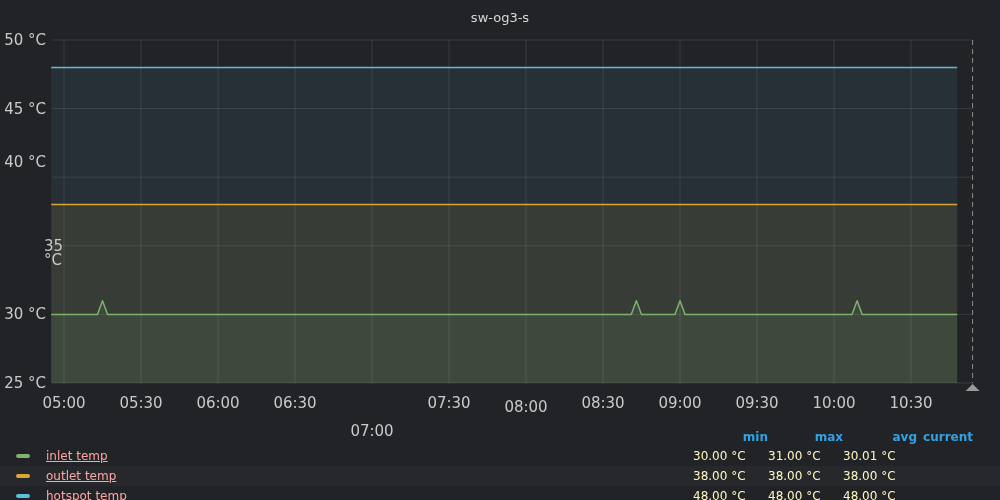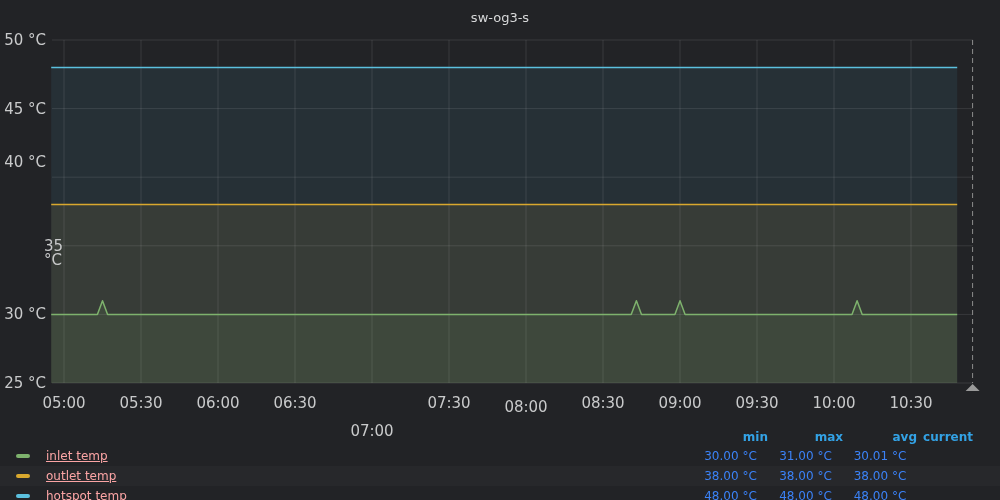--- a/index.html
+++ b/index.html
@@ -36,21 +36,21 @@
     align-items:center;
   }
   .legend-header { height:18px; margin-top:8px; }
   .legend-header span {
     text-align:right; font-weight:bold; color:#33a2e5;
   }
   .legend-row { height:20px; }
   .legend-row:nth-of-type(odd) { background:#27282b; }
   .series-label { display:flex; align-items:center; gap:16px; color:#fca5a5; cursor:pointer;text-decoration:underline; }
   .swatch { width:14px; height:4px; border-radius:2px; display:inline-block; }
-  .cell { text-align:center; color:#3b82f6; }
+  .cell { text-align:left; color:#fef9c3; }
 </style>
 </head>
 <body>
 
 <div class="panel">
   <div class="chart-area">
     <svg id="chart-svg" width="1000" height="420">
         <polygon points="51.2,383 51.2,314.4 97.4,314.4 102.5,300.7 107.6,314.4 631.2,314.4 636.4,300.7 641.5,314.4 674.9,314.4 680.0,300.7 685.1,314.4 852.0,314.4 857.1,300.7 862.2,314.4 957.2,314.4 957.2,383" fill="#7eb26d" fill-opacity="0.1"></polygon>
         <polygon points="51.2,383 51.2,204.6 957.2,204.6 957.2,383" fill="#d9a82e" fill-opacity="0.1"></polygon>
         <polygon points="51.2,383 51.2,67.4 957.2,67.4 957.2,383" fill="#5bc0de" fill-opacity="0.09"></polygon>

